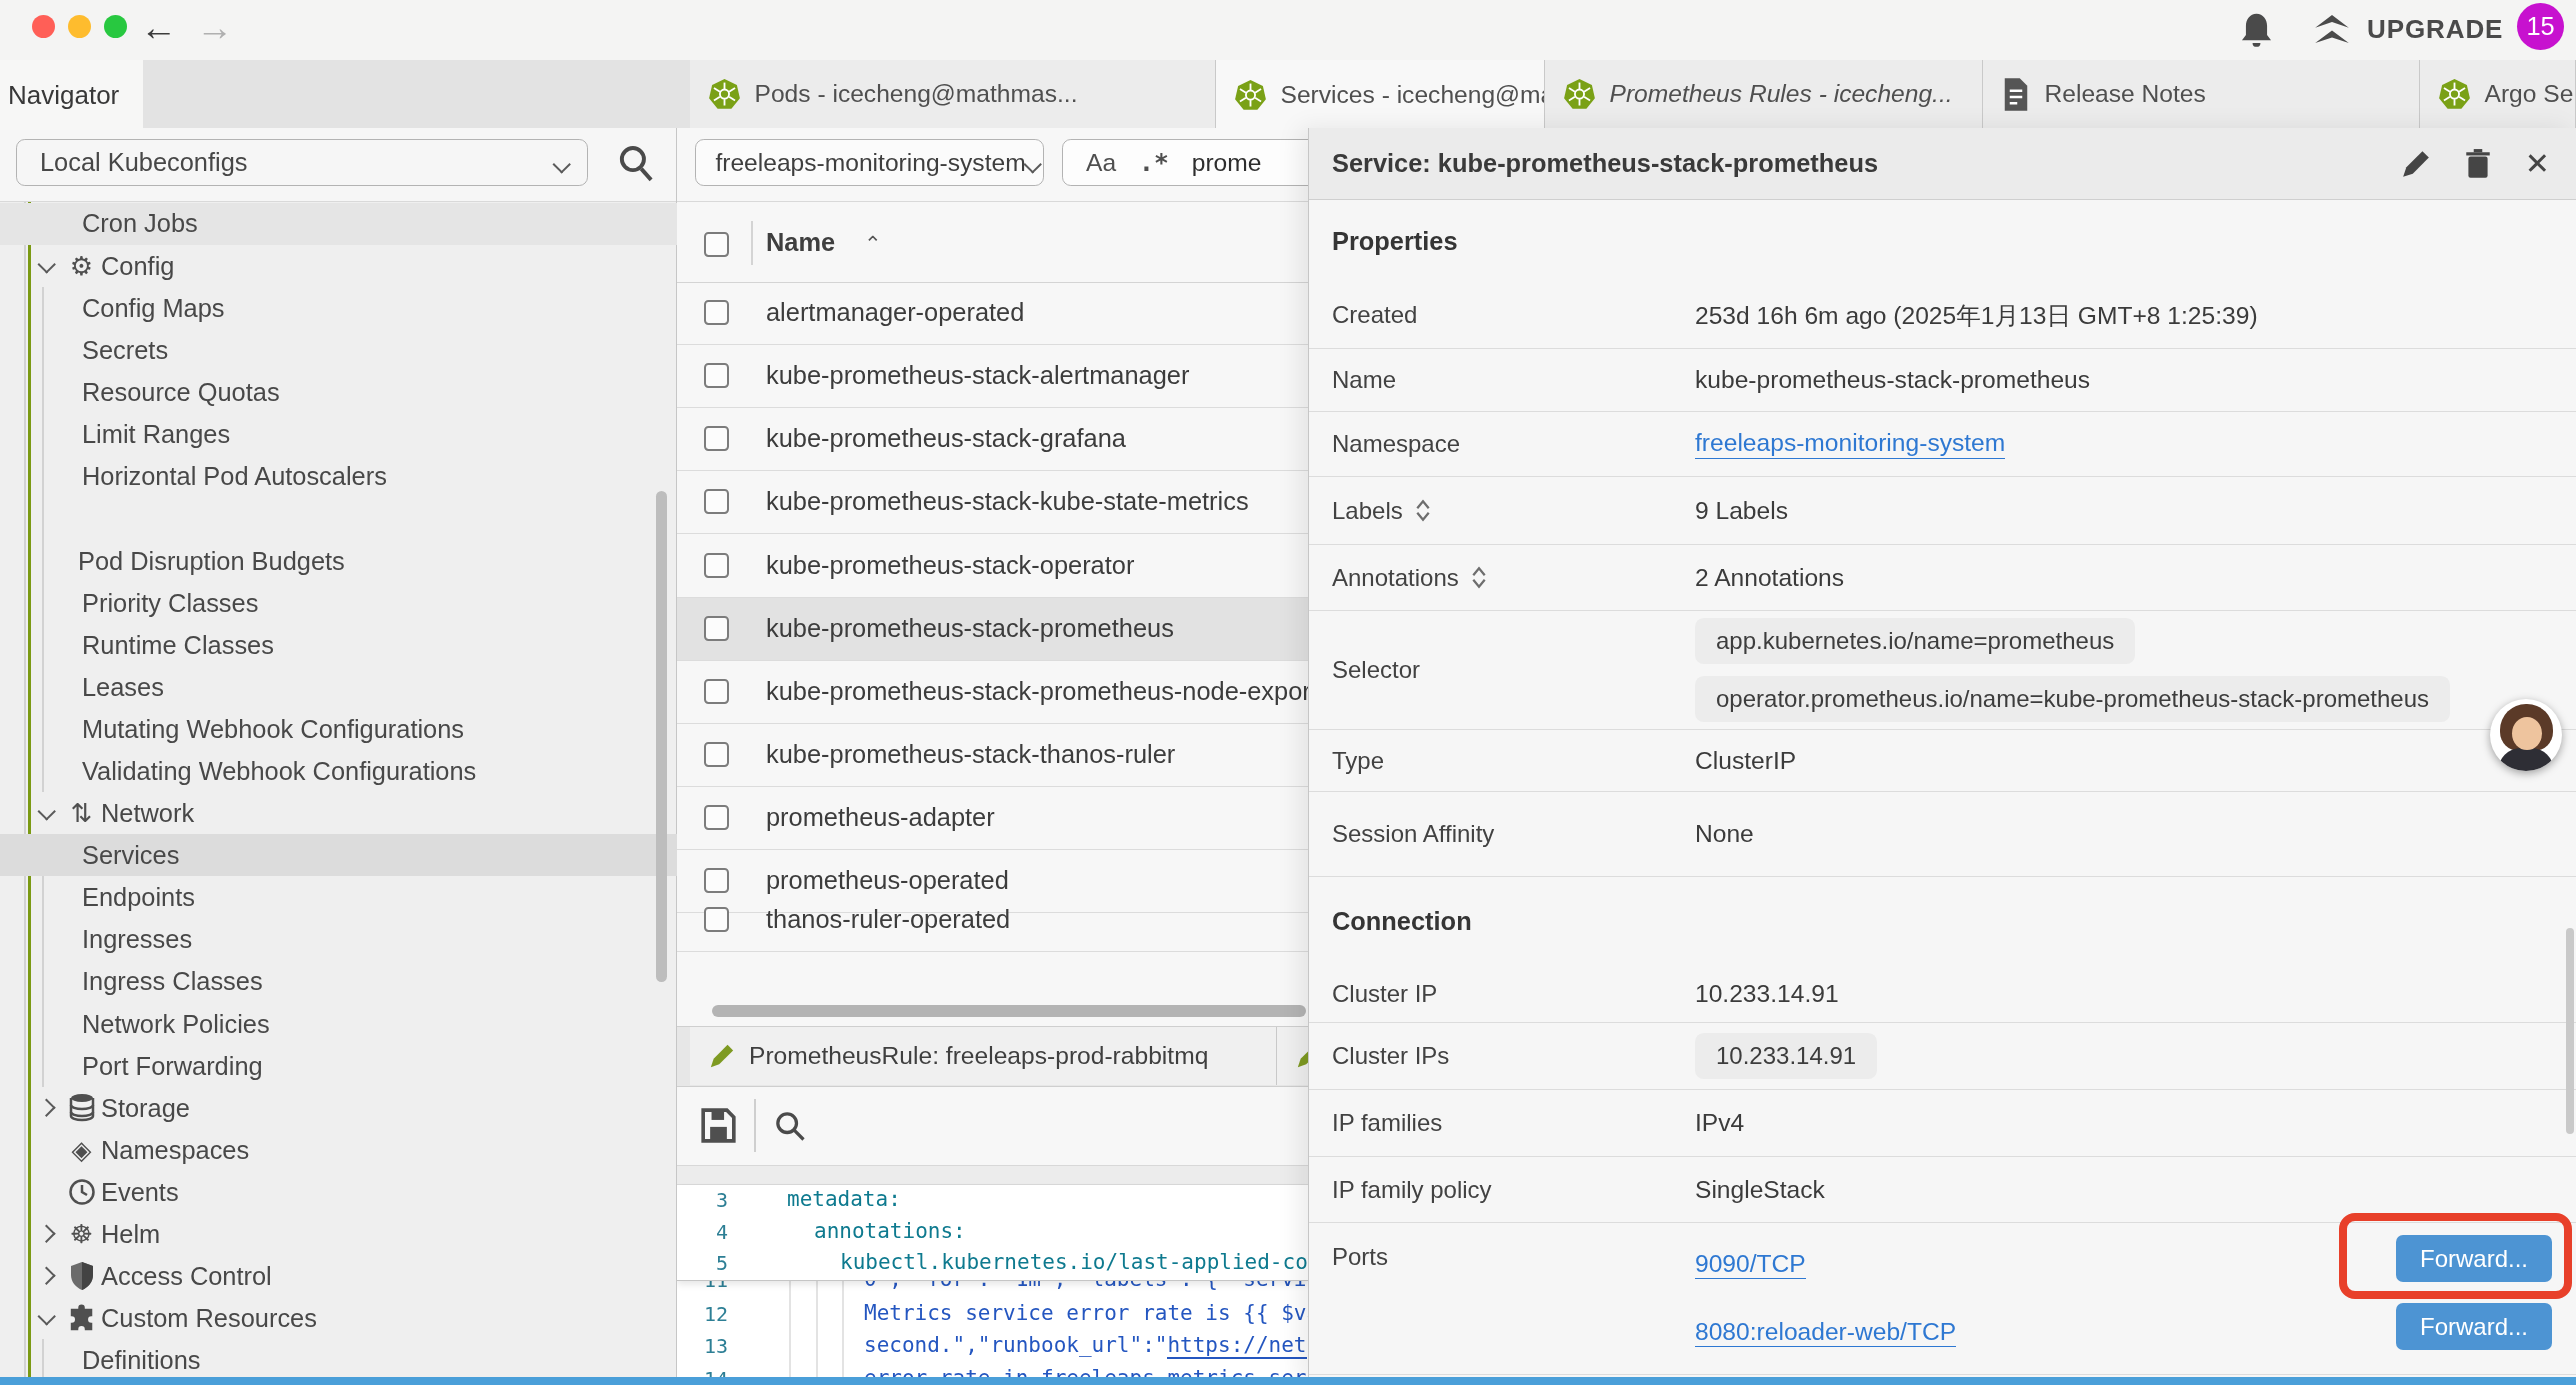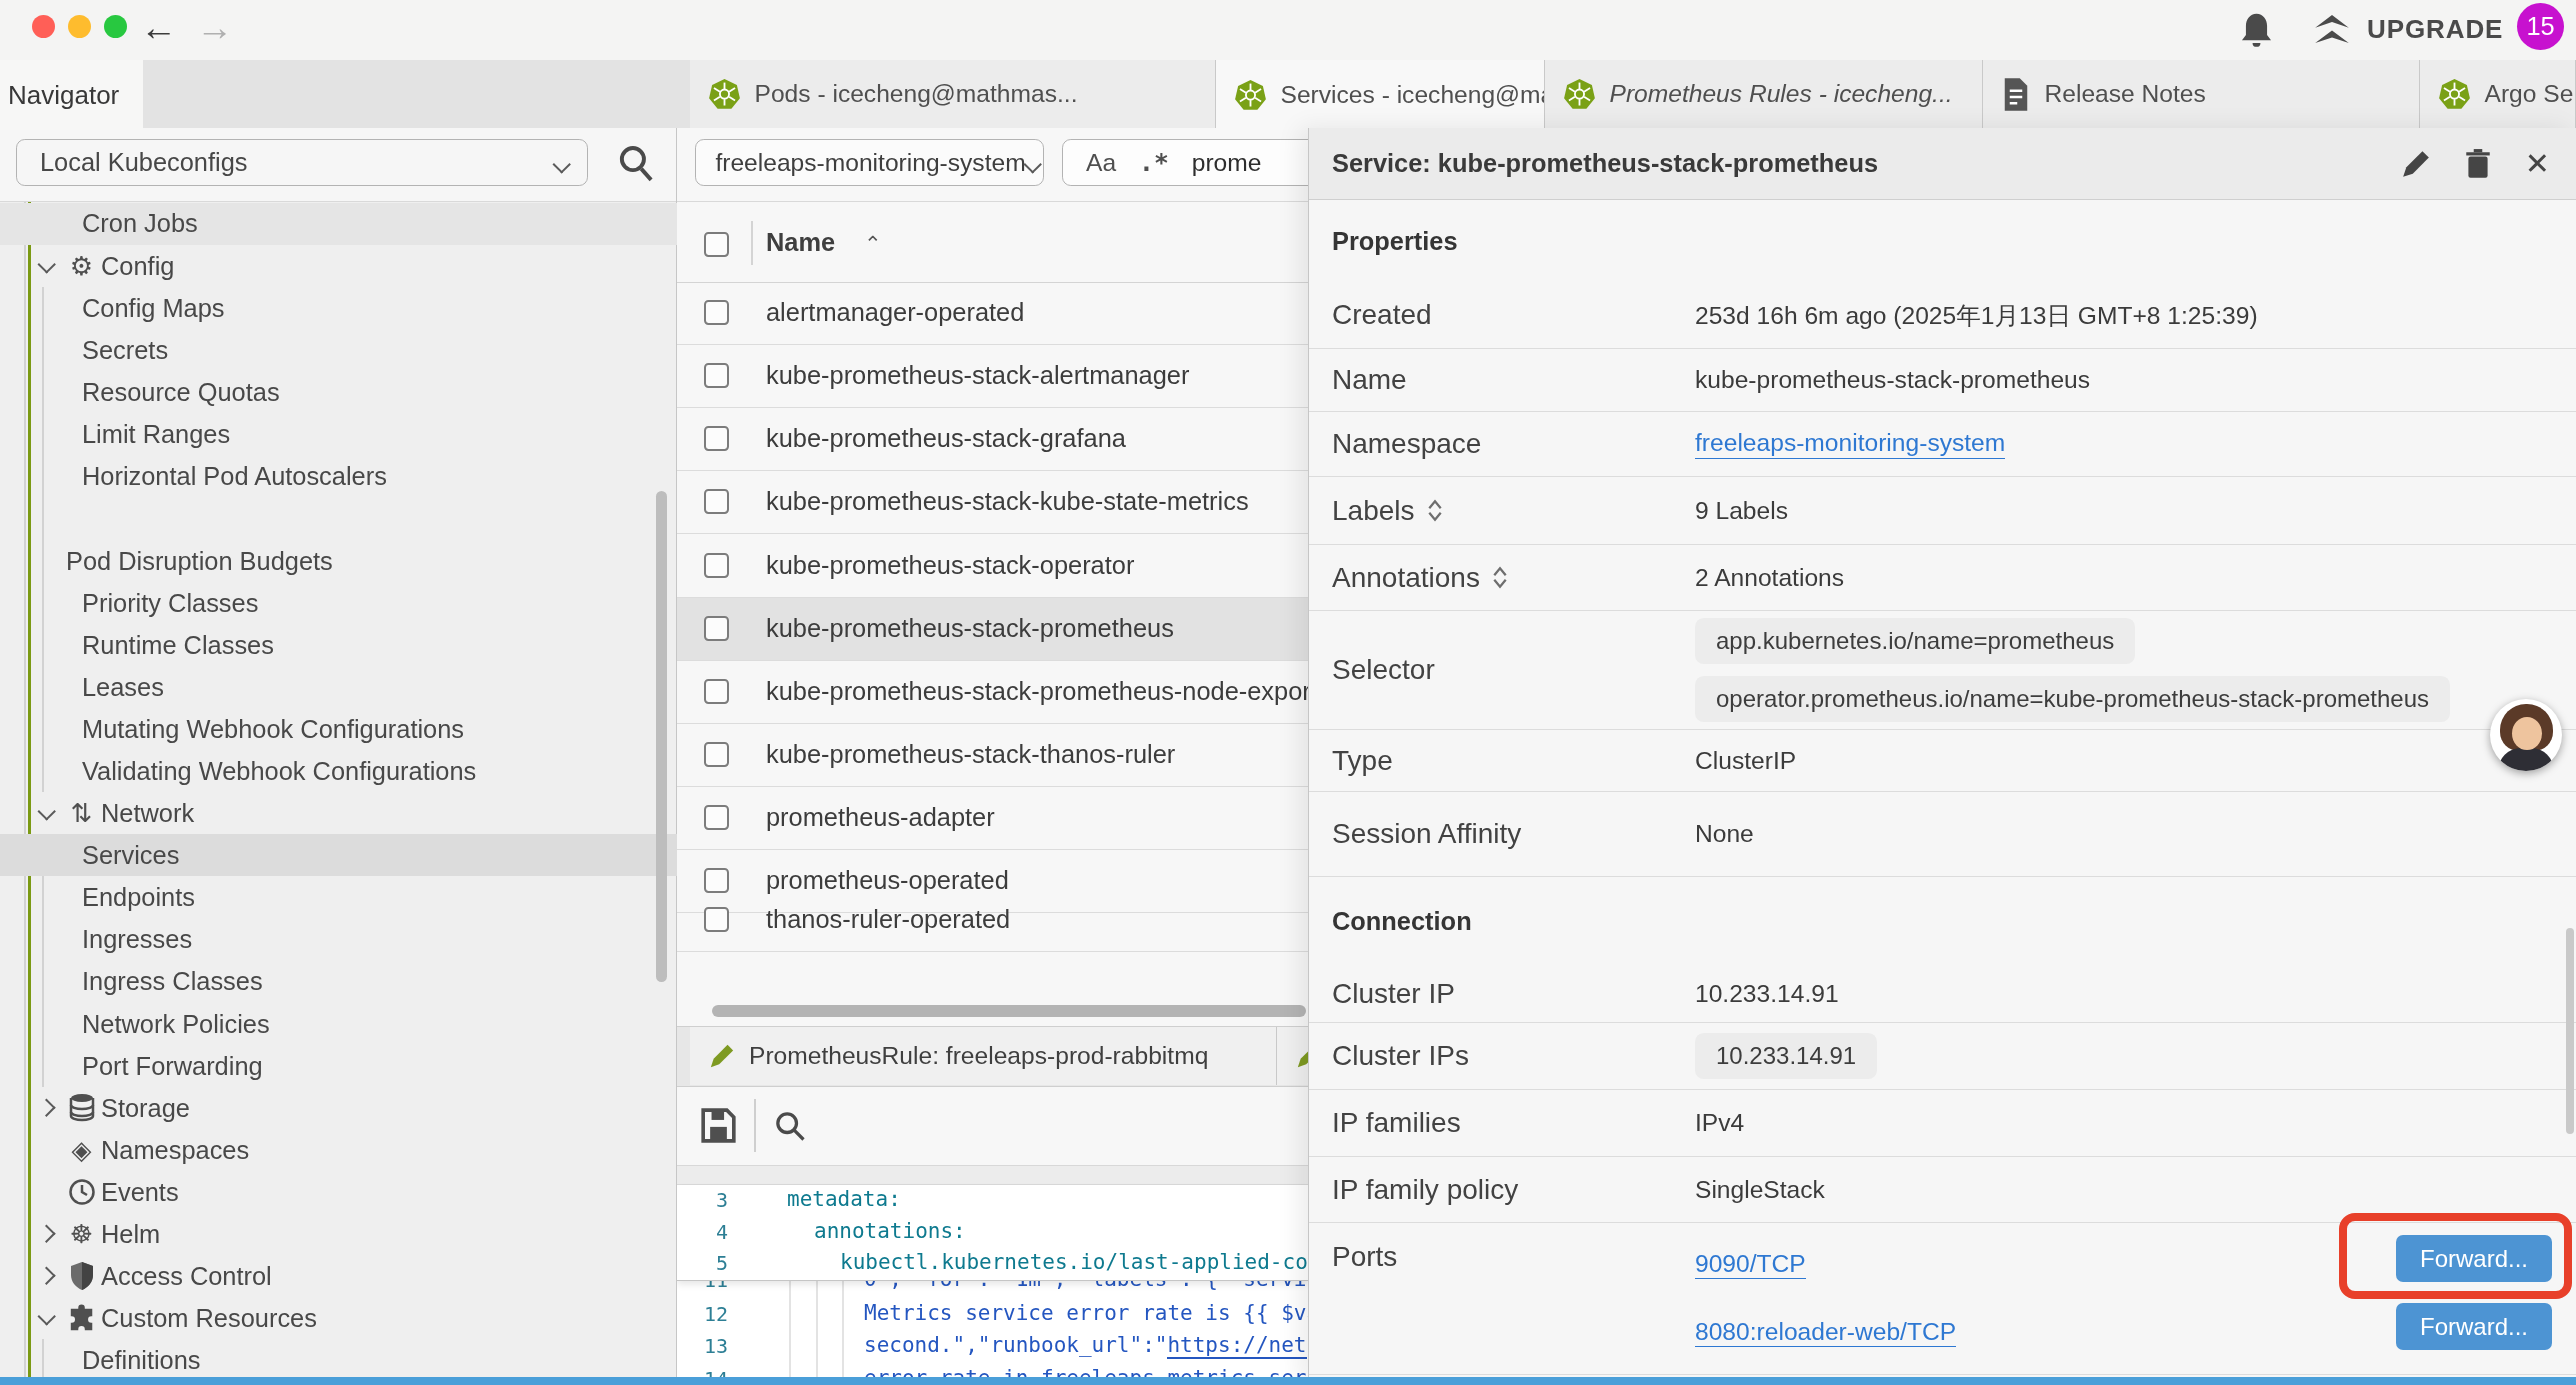--- a/index.html
+++ b/index.html
@@ -91,21 +91,21 @@
   #drawer{position:absolute;left:1308px;top:128px;width:1268px;height:1257px;background:#f6f6f6;
       border-left:1.8px solid #c6c6c6;box-sizing:border-box;box-shadow:-8.8px 0 23px rgba(0,0,0,.08);z-index:20;}
   #dheader{position:absolute;left:0;top:0;width:100%;height:72px;background:#ebebeb;border-bottom:1.8px solid #cfcfcf;
       box-sizing:border-box;display:flex;align-items:center;}
   #dheader .dtitle{padding-left:23px;font-size:25.4px;font-weight:700;color:#3a3a3a;}
   #dheader .hicons{margin-left:auto;margin-right:26px;display:flex;align-items:center;gap:33px;}
   #dheader .close-x{font-size:30px;color:#454545;}
   #dcontent{position:absolute;left:0;top:72px;width:100%;}
   .sec-title{display:flex;align-items:center;padding-left:23px;font-size:25.4px;font-weight:700;color:#353535;box-sizing:border-box;}
   .drow{display:flex;border-bottom:1.8px solid #dcdcdc;box-sizing:border-box;}
-  .dlabel{width:386px;display:flex;align-items:center;gap:12.3px;padding-left:23px;box-sizing:border-box;font-size:28px;color:#424242;}
+  .dlabel{width:386px;display:flex;align-items:center;gap:12.3px;padding-left:23px;box-sizing:border-box;font-size:24px;color:#424242;}
   .dvalue{flex:1;display:flex;align-items:center;font-size:24.6px;color:#3b3b3b;}
   .dvalue.col{flex-direction:column;align-items:flex-start;justify-content:center;gap:12.3px;}
   .pill{background:#ececec;border-radius:8.8px;padding:8.8px 21px;font-size:24px;color:#3d3d3d;white-space:nowrap;}
   .dlink{color:#2e78d2;border-bottom:1.8px solid #2e78d2;padding-bottom:0.9px;}
   .portline{height:68px;display:flex;align-items:center;}
   .fwd-btn{position:absolute;left:1087px;width:156px;height:47px;background:var(--accent,#4d94d3);border-radius:7px;
       color:#fff;font-size:24px;display:flex;align-items:center;justify-content:center;}
   #dthumb{position:absolute;left:1257px;top:800px;width:8px;height:206px;border-radius:4.4px;background:#c9c9c9;}
 
   
@@ -272,21 +272,21 @@
         <div class="titem" style="top: 169px;">
           <span class="tlabel" style="left: 82px;">Resource Quotas</span>
         </div>
         <div class="titem" style="top: 211px;">
           <span class="tlabel" style="left: 82px;">Limit Ranges</span>
         </div>
         <div class="titem" style="top: 253px;">
           <span class="tlabel" style="left: 82px;">Horizontal Pod Autoscalers</span>
         </div>
         <div class="titem" style="top: 338px;">
-          <span class="tlabel" style="left: 66px;">Pod Disruption Budgets</span>
+          <span class="tlabel" style="left: 78px;">Pod Disruption Budgets</span>
         </div>
         <div class="titem" style="top: 380px;">
           <span class="tlabel" style="left: 82px;">Priority Classes</span>
         </div>
         <div class="titem" style="top: 422px;">
           <span class="tlabel" style="left: 82px;">Runtime Classes</span>
         </div>
         <div class="titem" style="top: 464px;">
           <span class="tlabel" style="left: 82px;">Leases</span>
         </div>

